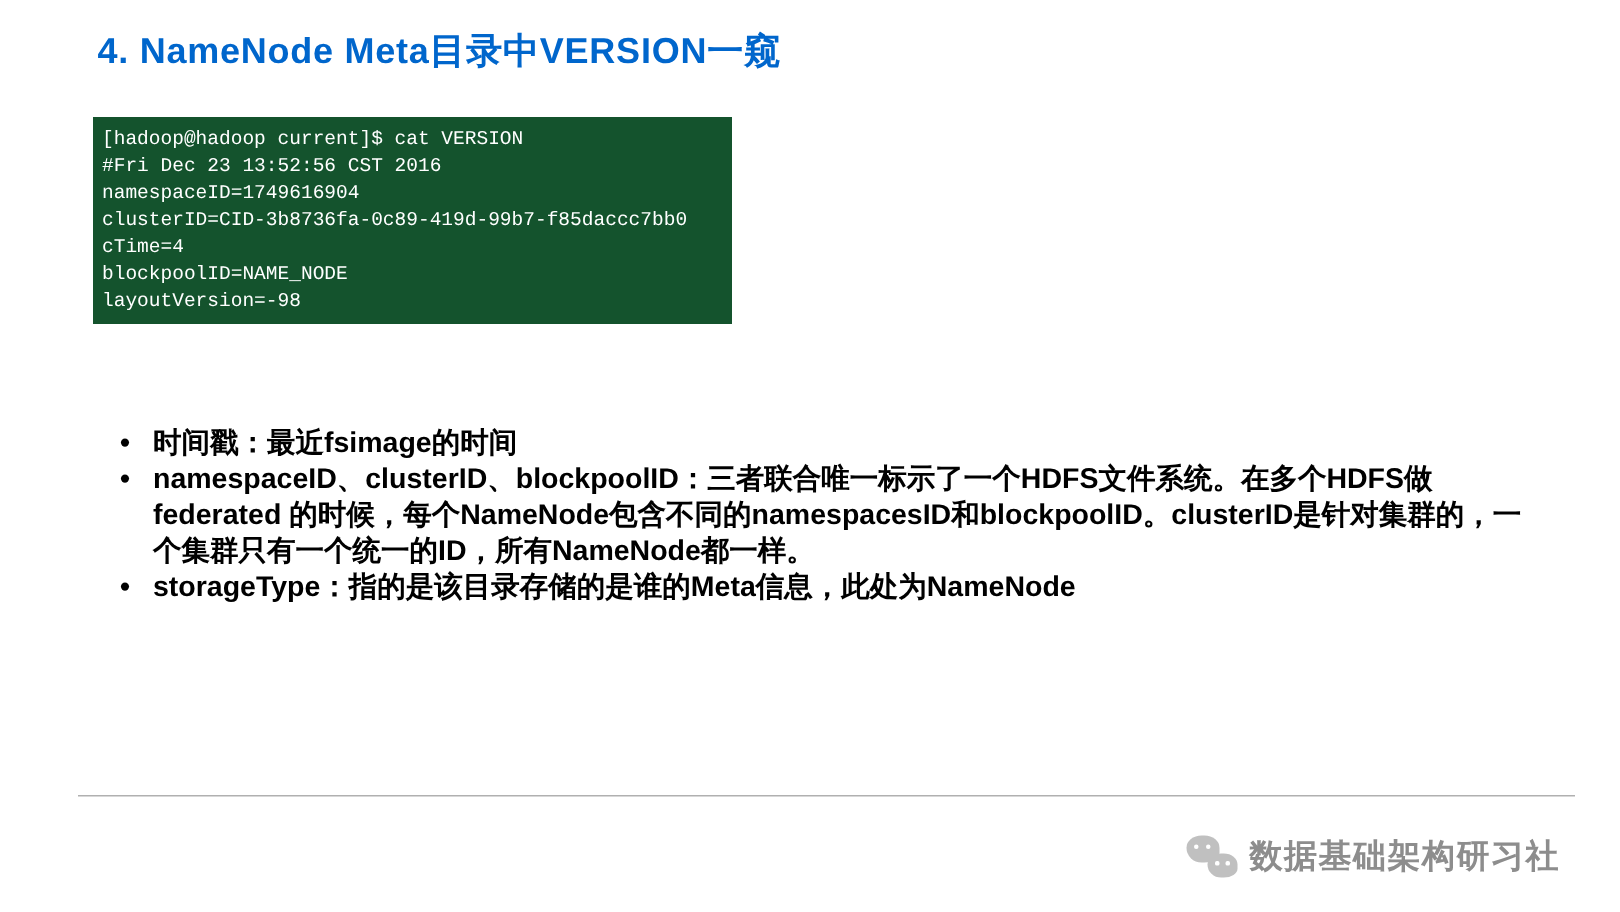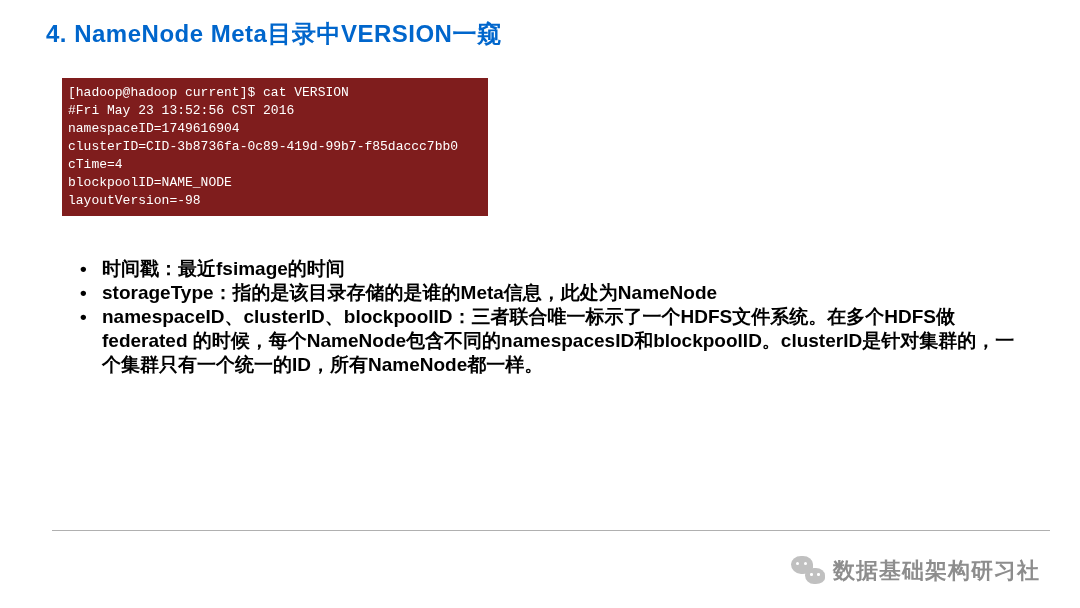--- a/index.html
+++ b/index.html
@@ -11,44 +11,44 @@
       width: 1080px;
       height: 608px;
       background: #ffffff;
       font-family: "Microsoft YaHei", "PingFang SC", Arial, sans-serif;
       position: relative;
       overflow: hidden;
     }
     .heading {
       position: absolute;
       top: 18px;
-      left: 46px;
+      left: 65px;
       color: #0066cc;
       font-size: 24px;
       font-weight: bold;
       letter-spacing: 0.5px;
     }
     .terminal {
       position: absolute;
       top: 78px;
       left: 62px;
       width: 426px;
-      background: #7f1d1d;
+      background: #14532d;
       color: #ffffff;
       font-family: "Consolas", "Courier New", monospace;
       font-size: 13px;
       line-height: 18px;
       padding: 6px 6px 6px 6px;
     }
     .terminal-line {
       white-space: pre;
     }
     .bullet-list {
       position: absolute;
-      top: 257px;
+      top: 284px;
       left: 80px;
       right: 50px;
       list-style: none;
     }
     .bullet-list li {
       position: relative;
       padding-left: 22px;
       font-size: 19px;
       font-weight: bold;
       line-height: 24px;
@@ -69,21 +69,21 @@
       right: 30px;
       top: 530px;
       height: 1px;
       background: #b0b0b0;
     }
     .footer {
       position: absolute;
       right: 40px;
       bottom: 22px;
       display: flex;
-      align-items: flex-start;
+      align-items: center;
       gap: 8px;
     }
     .footer-text {
       color: #8d8d8d;
       font-size: 22px;
       font-weight: bold;
       letter-spacing: 1px;
     }
     .wechat-icon {
       width: 34px;
@@ -120,32 +120,32 @@
     .wechat-icon .bubble2 .d1 { left: 5px; top: 5px; width:2.5px; height:2.5px;}
     .wechat-icon .bubble2 .d2 { left: 12px; top: 5px; width:2.5px; height:2.5px;}
   </style>
 </head>
 <body>
 
 <div class="heading">4. NameNode Meta目录中VERSION一窥</div>
 
 <div class="terminal">
   <div class="terminal-line">[hadoop@hadoop current]$ cat VERSION</div>
-  <div class="terminal-line">#Fri May 23 13:52:56 CST 2016</div>
+  <div class="terminal-line">#Fri Dec 23 13:52:56 CST 2016</div>
   <div class="terminal-line">namespaceID=1749616904</div>
   <div class="terminal-line">clusterID=CID-3b8736fa-0c89-419d-99b7-f85daccc7bb0</div>
   <div class="terminal-line">cTime=4</div>
   <div class="terminal-line">blockpoolID=NAME_NODE</div>
   <div class="terminal-line">layoutVersion=-98</div>
 </div>
 
 <ul class="bullet-list">
   <li>时间戳：最近fsimage的时间</li>
+  <li>namespaceID、clusterID、blockpoolID：三者联合唯一标示了一个HDFS文件系统。在多个HDFS做federated 的时候，每个NameNode包含不同的namespacesID和blockpoolID。clusterID是针对集群的，一个集群只有一个统一的ID，所有NameNode都一样。</li>
   <li>storageType：指的是该目录存储的是谁的Meta信息，此处为NameNode</li>
-  <li>namespaceID、clusterID、blockpoolID：三者联合唯一标示了一个HDFS文件系统。在多个HDFS做federated 的时候，每个NameNode包含不同的namespacesID和blockpoolID。clusterID是针对集群的，一个集群只有一个统一的ID，所有NameNode都一样。</li>
 </ul>
 
 <div class="bottom-rule"></div>
 
 <div class="footer">
   <div class="wechat-icon">
     <div class="bubble1">
         <div class="dot d1"></div>
         <div class="dot d2"></div>
       </div>

